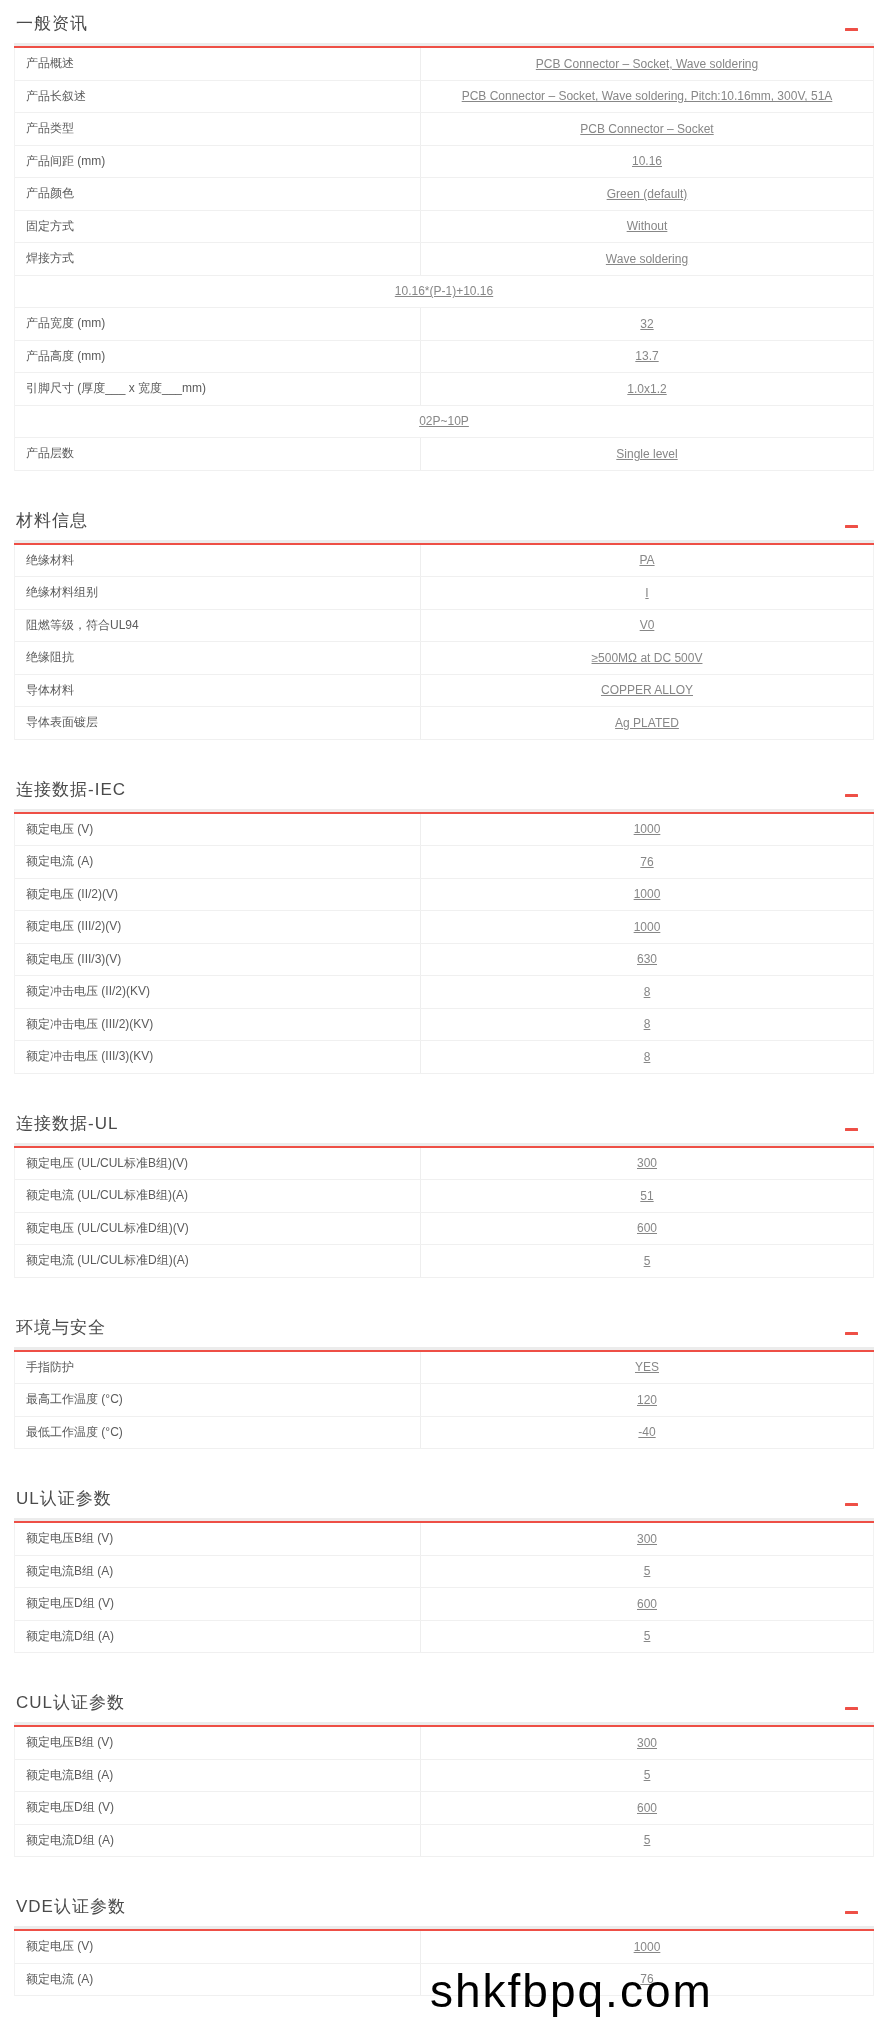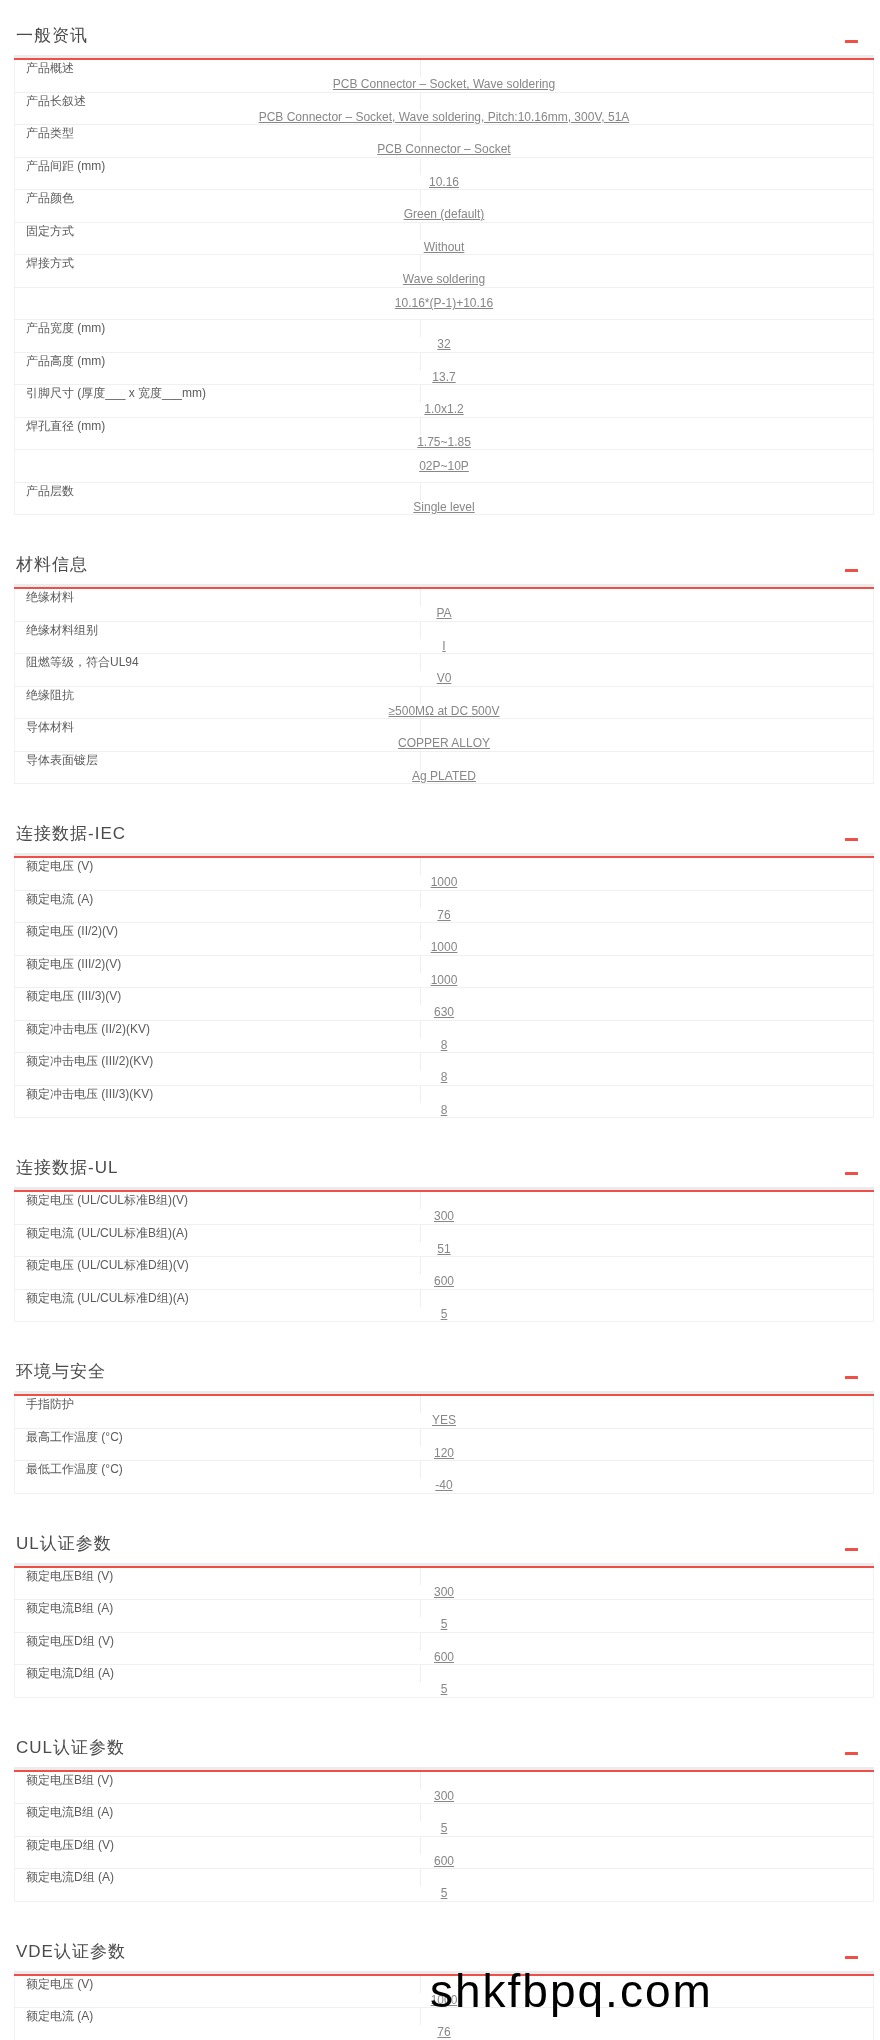--- a/index.html
+++ b/index.html
@@ -4,21 +4,21 @@
 <style>
   html,body{margin:0;padding:0;}
   body{
     width:880px;height:2040px;overflow:hidden;position:relative;
     background:#ffffff;
     font-family:"Liberation Sans","DejaVu Sans",sans-serif;
     -webkit-font-smoothing:antialiased;
   }
   .page{position:absolute;left:14px;top:10px;width:860px;}
   .section{margin-top:40px;}
-  .section:first-child{margin-top:16px;}
+  .section:first-child{margin-top:4px;}
   .sec-head{
     display:flex;justify-content:space-between;align-items:flex-end;
     margin-bottom:9px;padding-left:2px;
   }
   .sec-title{
     font-size:17px;line-height:20px;color:#4a4a4a;letter-spacing:1px;
   }
   .collapse-icon{
     width:13px;height:3px;background:var(--accent,#ee4f46);
     margin:0 16px 3px 0;cursor:pointer;border-radius:0.5px;
@@ -27,21 +27,20 @@
     height:3px;background:#ececec;
     border-bottom:2px solid var(--accent,#ee4f46);
   }
   .sec-table{
     border-left:1px solid #f2f2f2;border-right:1px solid #f2f2f2;
   }
   .row{
     box-sizing:border-box;display:flex;align-items:stretch;
     height:32.5px;border-bottom:1px solid #f0f0f0;
     font-size:12px;
-    flex-direction:column;
   }
   .row-label{
     box-sizing:border-box;width:406px;padding-left:11px;
     display:flex;align-items:center;
     color:#5b5b5b;border-right:1px solid #eeeeee;
   }
   .row-value{
     flex:1;display:flex;align-items:center;justify-content:center;
     text-align:center;color:#878787;padding:0 6px;text-decoration:underline;
   }
@@ -109,24 +108,20 @@
   <div class="row">
     <div class="row-label">产品高度 (mm)</div>
     <div class="row-value">13.7</div>
   </div>
 
   <div class="row">
     <div class="row-label">引脚尺寸 (厚度___ x 宽度___mm)</div>
     <div class="row-value">1.0x1.2</div>
   </div>
 
-  <div class="row">
-    <div class="row-label">焊孔直径 (mm)</div>
-    <div class="row-value">1.75~1.85</div>
-  </div>
 
   <div class="row">
     <div class="row-value">02P~10P</div>
   </div>
 
   <div class="row">
     <div class="row-label">产品层数</div>
     <div class="row-value">Single level</div>
   </div>
 </div>

